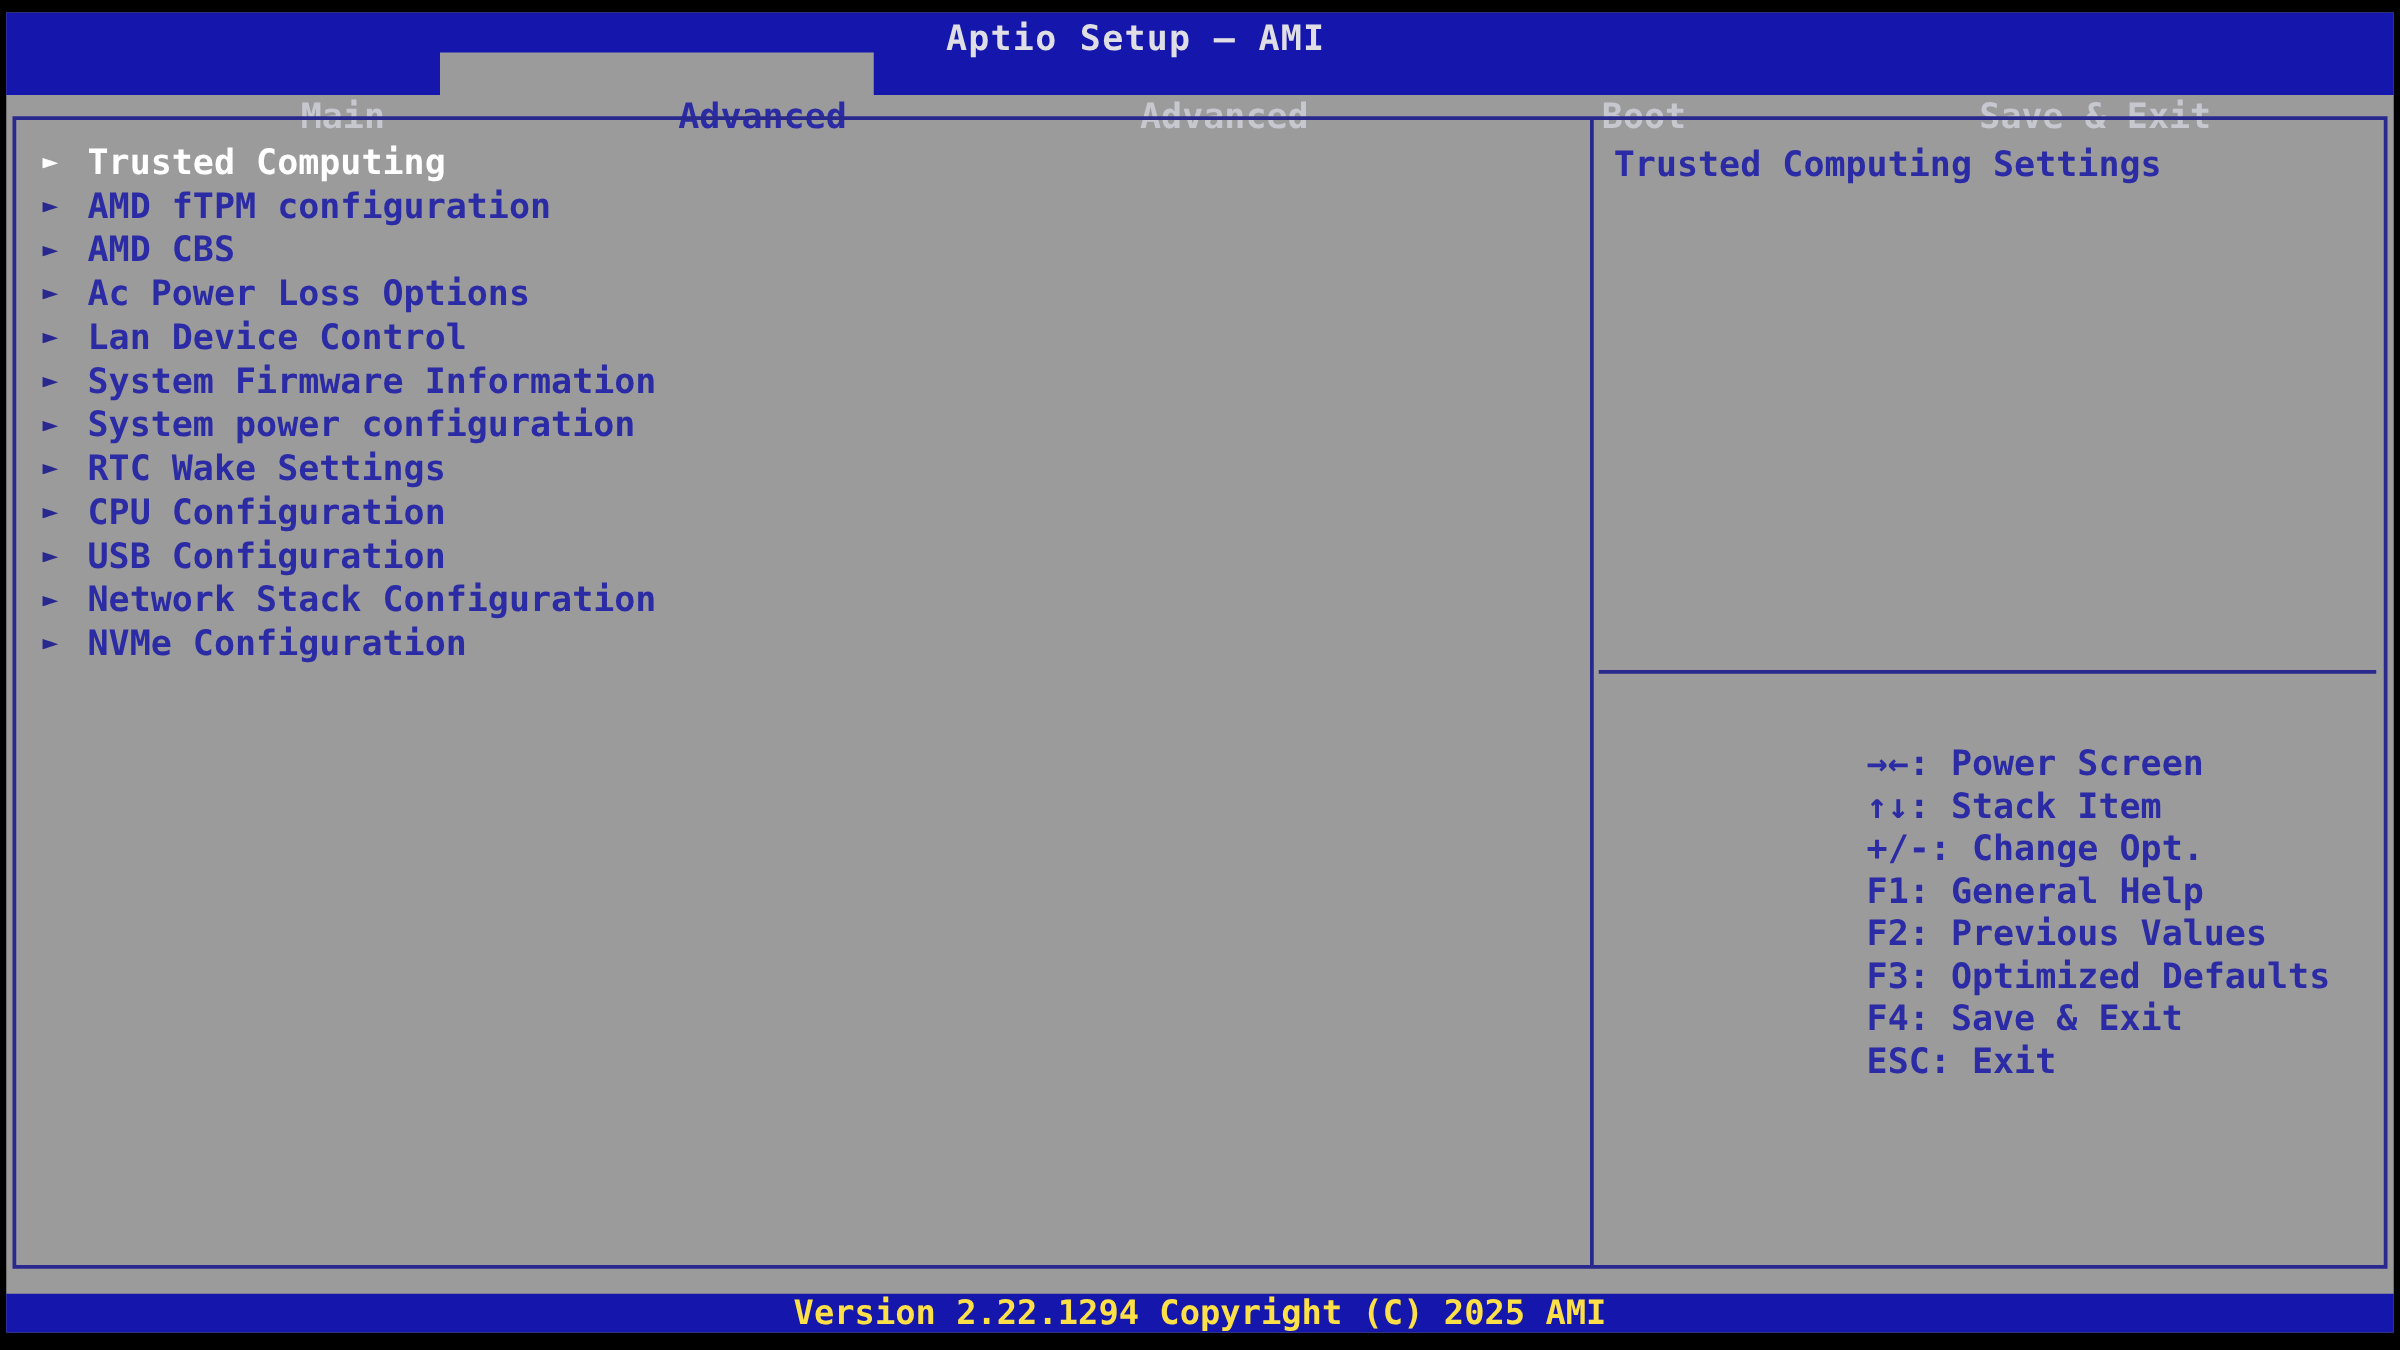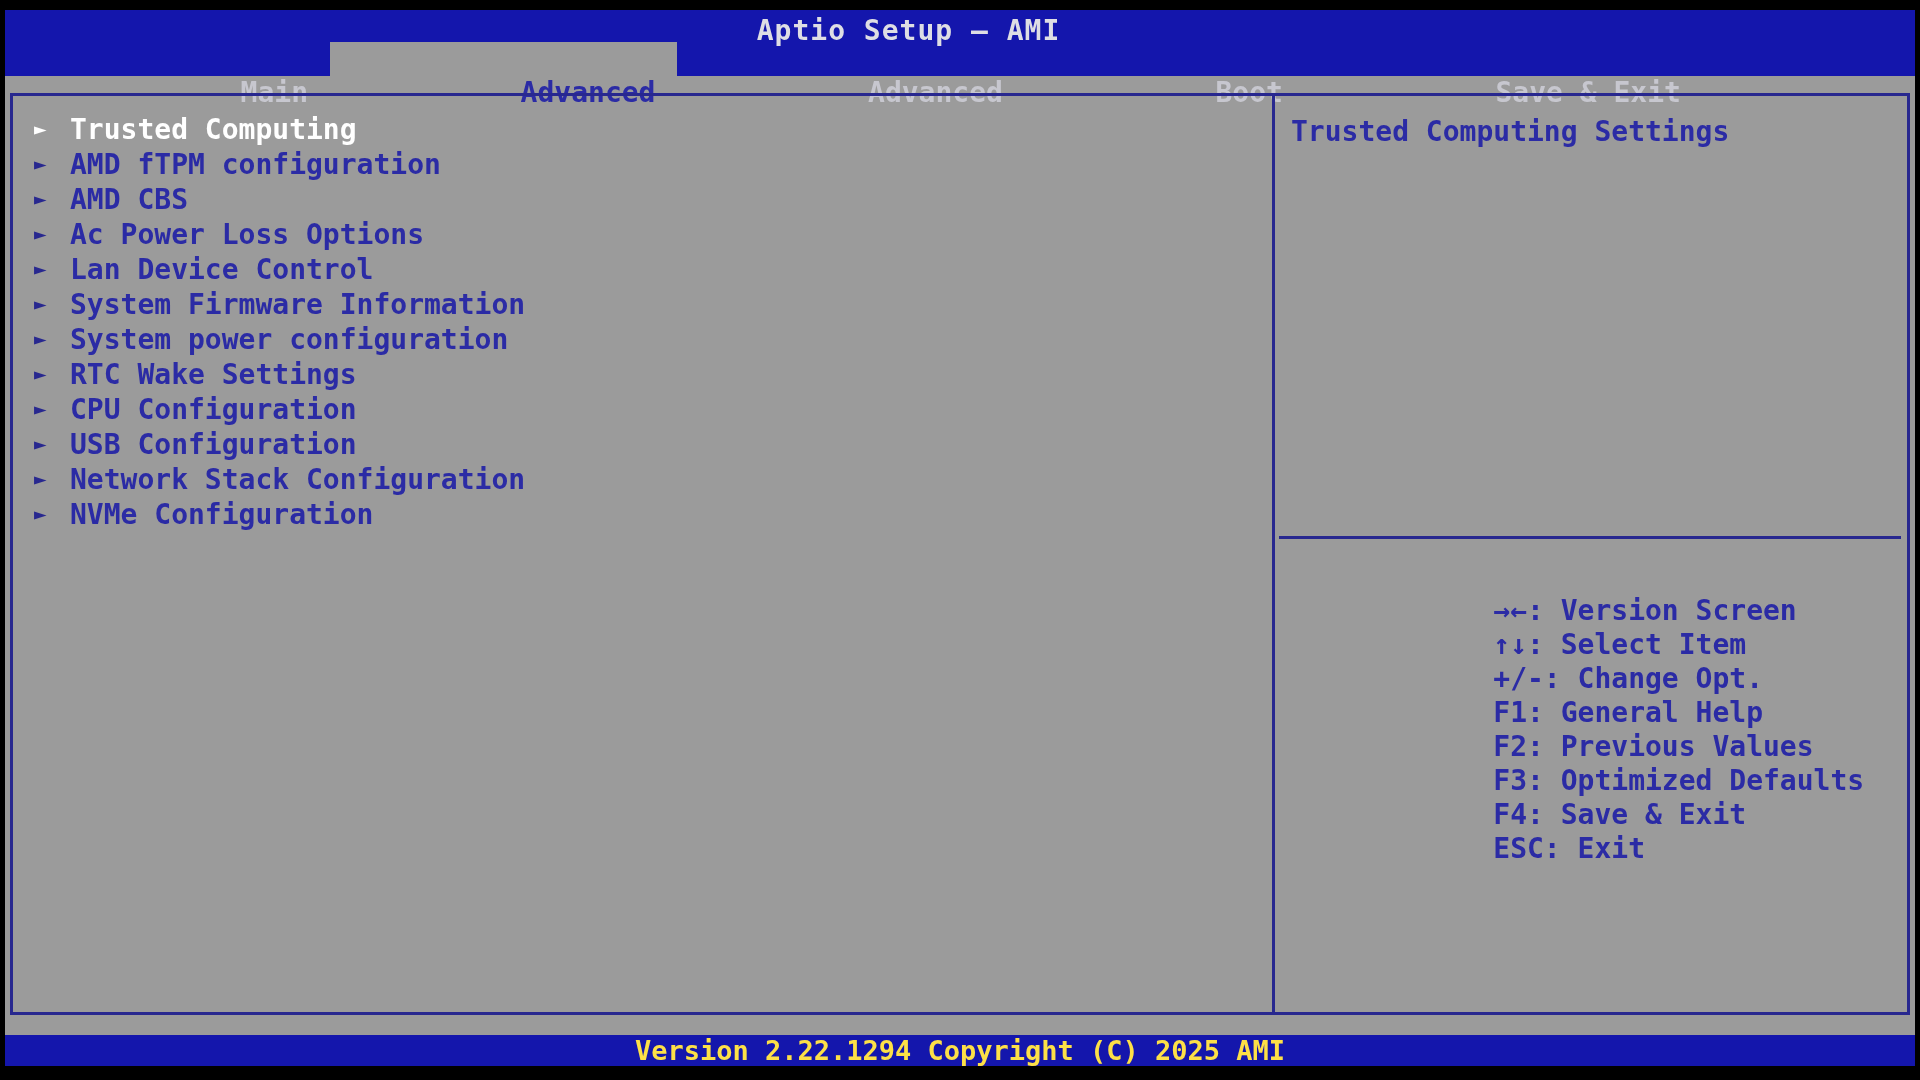--- a/index.html
+++ b/index.html
@@ -14,21 +14,21 @@
   
   .header {
     position:absolute; top:0; left:0; right:0; height:66px;
     background:#1416AC;
   }
   .title {
     text-align:center; padding-top:4px; padding-right:140px;
     font-size:28px; color:#DEDEE4; letter-spacing:1px;margin-left:37px;
   }
   .tabbar {
-    position:absolute; left:45px; bottom:0; display:flex;
+    position:absolute; left:45px; bottom:0; display:flex;gap:22px;
   }
   .tab {
     height:34px; line-height:34px; padding:0 22px;
     font-size:28px; color:#C7C7CF; cursor:default; white-space:pre;
   }
   .tab.selected { background:#9B9B9B; color:#2B2BA5; }
 
   
   .panels {
     position:absolute; left:5px; top:83px; width:1900px; height:922px;
@@ -170,25 +170,25 @@
           </div>
         </div>
     </div>
 
     <div class="right-pane">
       <div class="help-text">Trusted Computing Settings</div>
       <div class="right-divider"></div>
       <div class="hints">
 
           <div class="key-hint">
-            <span>→←: Version Screen</span>
-          </div>
-
-          <div class="key-hint">
-            <span>↑↓: Select Item</span>
+            <span>→←: Power Screen</span>
+          </div>
+
+          <div class="key-hint">
+            <span>↑↓: Stack Item</span>
           </div>
 
 
           <div class="key-hint">
             <span>+/-: Change Opt.</span>
           </div>
 
           <div class="key-hint">
             <span>F1: General Help</span>
           </div>

